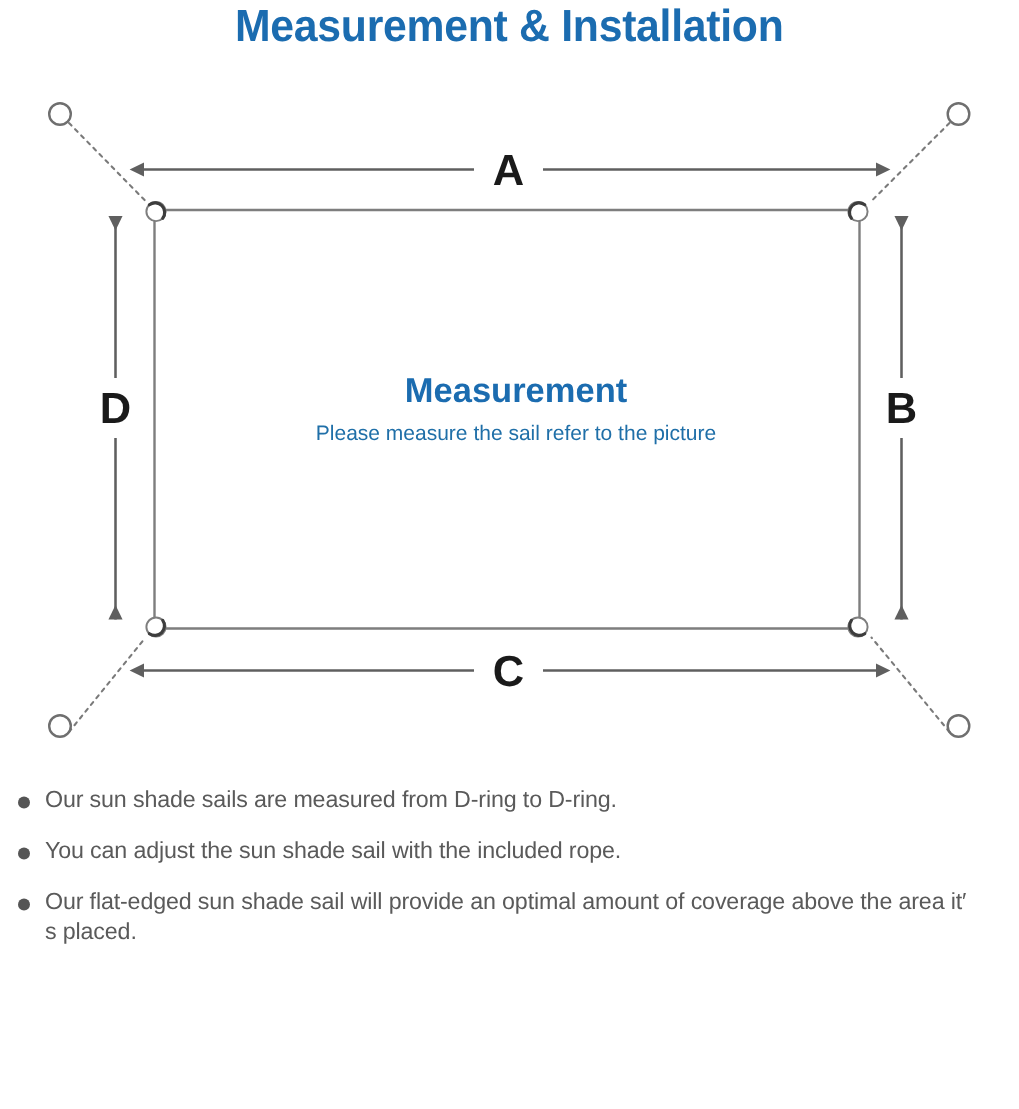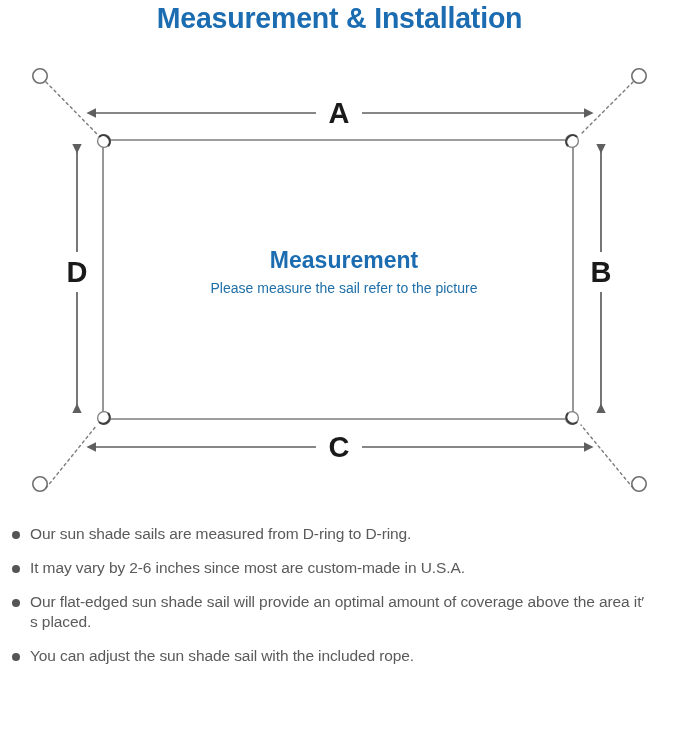--- a/index.html
+++ b/index.html
@@ -179,23 +179,19 @@
   </svg>
 </div>
 
 <div class="notes">
   <div class="note-row">
     <span class="note-bullet"></span>
     <span class="note-text">Our sun shade sails are measured from D-ring to D-ring.</span>
   </div>
   <div class="note-row">
     <span class="note-bullet"></span>
-    <span class="note-text">It may vary by 2-6 inches since most are custom-made in U.S.A.</span>
+    <span class="note-text">You can adjust the sun shade sail with the included rope.</span>
   </div>
   <div class="note-row">
     <span class="note-bullet"></span>
     <span class="note-text">Our flat-edged sun shade sail will provide an optimal amount of coverage above the area it′ s placed.</span>
   </div>
-  <div class="note-row">
-    <span class="note-bullet"></span>
-    <span class="note-text">You can adjust the sun shade sail with the included rope.</span>
-  </div>
 </div>
 
 </body></html>

